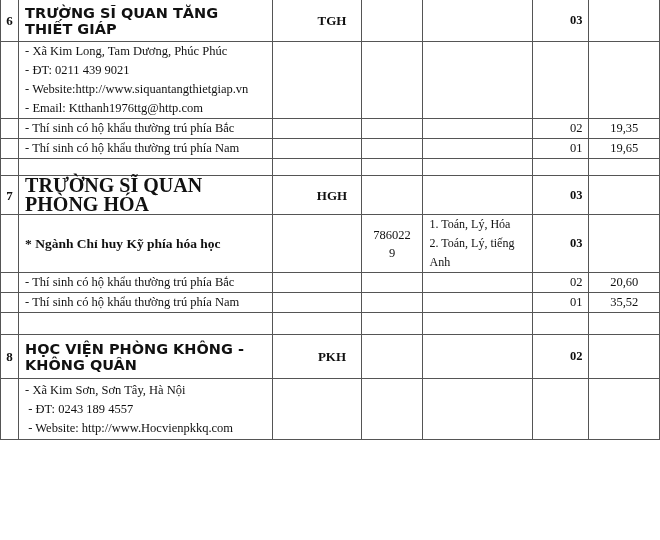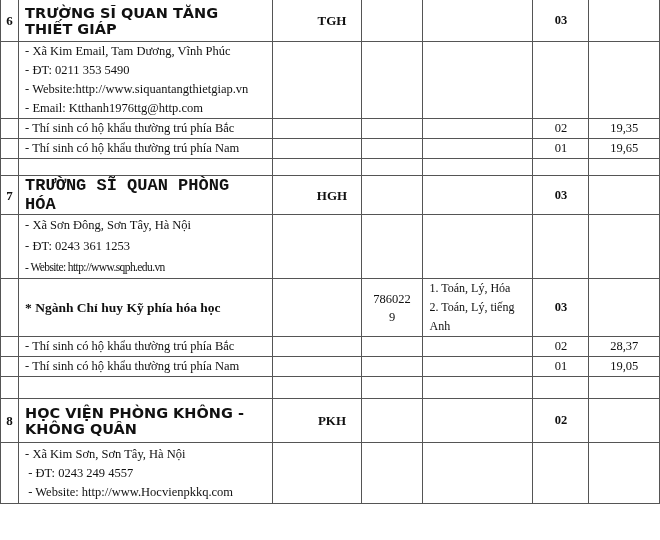--- a/index.html
+++ b/index.html
@@ -5,25 +5,25 @@
     html, body { margin: 0; padding: 0; background: #ffffff; }
     body { width: 660px; height: 540px; overflow: hidden; position: relative;
            font-family: "Liberation Serif", serif; color: #111; }
     table { border-collapse: collapse; position: absolute; left: 0; top: -1px; table-layout: fixed; }
     td { border: 1.5px solid #555; padding: 0 6px; vertical-align: middle; font-size: 12.5px; line-height: 19px; }
     td.c0 { width: 23px; padding: 0; text-align: center; font-weight: bold; font-size: 13px; }
     td.c1 { width: 255px; }
     td.c2 { width: 54px; text-align: center; font-weight: bold; font-size: 13px; padding-left: 36px; }
     td.c3 { width: 55px; text-align: center; line-height: 18px; }
     td.c4 { width: 136px; line-height: 19px; }
-    td.c5 { width: 60px; text-align: center; }
+    td.c5 { width: 60px; text-align: right; }
     td.c6 { width: 74px; text-align: center; margin-top: 32px; }
     .bold { font-weight: bold; }
     .school-title { font-family: "DejaVu Sans", sans-serif; font-weight: bold; font-size: 14.5px; line-height: 16px; padding-top: 1px; }
-    .school-title-serif { font-family: Liberation Mono, monospace; font-weight: bold; font-size: 17px; }
+    .school-title-serif { font-family: Liberation Serif, serif; font-weight: bold; font-size: 20px; }
     .major { font-weight: bold; font-size: 13.5px; }
     .info-line { display: block; font-size: 12.5px; line-height: 19px; }
     .narrow { letter-spacing: -0.6px; font-size: 11.5px; }
     .combo { display: block; font-size: 12px; }
   </style>
 </head>
 <body>
 
 <table>
 
@@ -33,22 +33,22 @@
     <td class="c1 school-title">TRƯỜNG SĨ QUAN TĂNG THIẾT GIÁP</td>
     <td class="c2">TGH</td>
     <td class="c3"></td>
     <td class="c4"></td>
     <td class="c5 bold">03</td>
     <td class="c6"></td>
   </tr>
   <tr style="height:75px">
     <td class="c0"></td>
     <td class="c1">
-      <span class="info-line">- Xã Kim Email, Tam Dương, Vĩnh Phúc</span>
-      <span class="info-line">- ĐT: 0211 353 5490</span>
+      <span class="info-line">- Xã Kim Long, Tam Dương, Phúc Phúc</span>
+      <span class="info-line">- ĐT: 0211 439 9021</span>
       <span class="info-line">- Website:http://www.siquantangthietgiap.vn</span>
       <span class="info-line">- Email: Ktthanh1976ttg@http.com</span>
     </td>
     <td class="c2"></td>
     <td class="c3"></td>
     <td class="c4"></td>
     <td class="c5"></td>
     <td class="c6"></td>
   </tr>
   <tr style="height:18px">
@@ -81,33 +81,20 @@
 
   <tr style="height:27px">
     <td class="c0">7</td>
     <td class="c1 school-title-serif">TRƯỜNG SĨ QUAN PHÒNG HÓA</td>
     <td class="c2">HGH</td>
     <td class="c3"></td>
     <td class="c4"></td>
     <td class="c5 bold">03</td>
     <td class="c6"></td>
   </tr>
-  <tr style="height:64px">
-    <td class="c0"></td>
-    <td class="c1">
-      <span class="info-line" style="line-height:21px">- Xã Sơn Đông, Sơn Tây, Hà Nội</span>
-      <span class="info-line" style="line-height:21px">- ĐT: 0243 361 1253</span>
-      <span class="info-line narrow" style="line-height:21px">- Website: http://www.sqph.edu.vn</span>
-    </td>
-    <td class="c2"></td>
-    <td class="c3"></td>
-    <td class="c4"></td>
-    <td class="c5"></td>
-    <td class="c6"></td>
-  </tr>
   <tr style="height:42px">
     <td class="c0"></td>
     <td class="c1 major">* Ngành Chỉ huy Kỹ phía hóa học</td>
     <td class="c2"></td>
     <td class="c3">
       <span style="display:block">786022</span>
       <span style="display:block">9</span>
     </td>
     <td class="c4">
       <span class="combo">1. Toán, Lý, Hóa</span>
@@ -116,30 +103,30 @@
     <td class="c5 bold">03</td>
     <td class="c6"></td>
   </tr>
   <tr style="height:18px">
     <td class="c0"></td>
     <td class="c1">- Thí sinh có hộ khẩu thường trú phía Bắc</td>
     <td class="c2"></td>
     <td class="c3"></td>
     <td class="c4"></td>
     <td class="c5">02</td>
-    <td class="c6">28,37</td>
+    <td class="c6">20,60</td>
   </tr>
   <tr style="height:18px">
     <td class="c0"></td>
     <td class="c1">- Thí sinh có hộ khẩu thường trú phía Nam</td>
     <td class="c2"></td>
     <td class="c3"></td>
     <td class="c4"></td>
     <td class="c5">01</td>
-    <td class="c6">19,05</td>
+    <td class="c6">35,52</td>
   </tr>
   <tr style="height:22px">
     <td class="c0"></td>
         <td class="c1"></td>
         <td class="c2"></td>
         <td class="c3"></td>
         <td class="c4"></td>
         <td class="c5"></td>
         <td class="c6"></td>
   </tr>
@@ -150,21 +137,21 @@
     <td class="c2">PKH</td>
     <td class="c3"></td>
     <td class="c4"></td>
     <td class="c5 bold">02</td>
     <td class="c6"></td>
   </tr>
   <tr style="height:61px">
     <td class="c0"></td>
     <td class="c1">
       <span class="info-line">- Xã Kim Sơn, Sơn Tây, Hà Nội</span>
-      <span class="info-line" style="white-space:pre"> - ĐT: 0243 249 4557</span>
+      <span class="info-line" style="white-space:pre"> - ĐT: 0243 189 4557</span>
       <span class="info-line" style="white-space:pre"> - Website: http://www.Hocvienpkkq.com</span>
     </td>
     <td class="c2"></td>
     <td class="c3"></td>
     <td class="c4"></td>
     <td class="c5"></td>
     <td class="c6"></td>
   </tr>
 
 </tbody>

